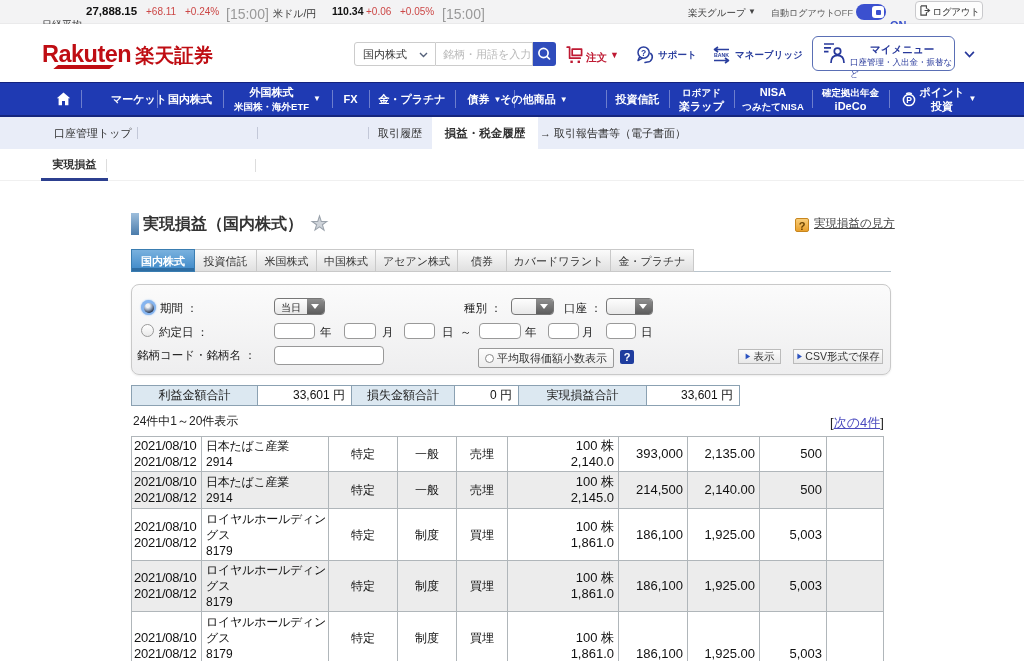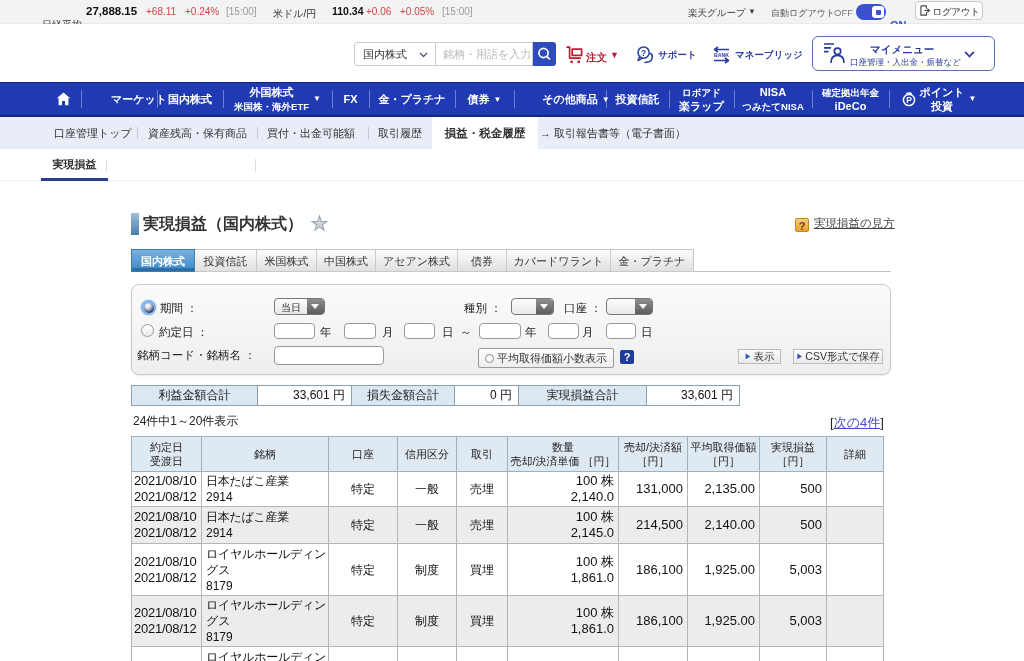--- a/index.html
+++ b/index.html
@@ -4,21 +4,21 @@
 <style>
 * { margin:0; padding:0; box-sizing:border-box; }
 html,body { width:1024px; height:661px; overflow:hidden; background:#fff;
   font-family:"Liberation Sans",sans-serif; }
 .abs { position:absolute; }
 
 #topbar { position:absolute; left:0; top:0; width:1024px; height:24px;
   background:#f3f3f4; border-bottom:1px solid #eaeaeb; font-size:10.5px; color:#333; }
 #topbar .r9{font-size:9.5px;}
 #topbar .val{font-weight:bold; color:#111; font-size:11.5px;}
-#topbar .up{color:#cc4746;font-size:10px;} #topbar .tm{color:#999; font-size:10px;}
+#topbar .up{color:#cc4746;font-size:10px;} #topbar .tm{color:#999; font-size:14px;}
 #tog { position:absolute; left:856px; top:4px; width:30px; height:16px;
   background:#3b50cf; border-radius:8px; }
 #tog .knob { position:absolute; right:2px; top:2px; width:12px; height:12px;
   background:#fff; border-radius:3px; }
 #tog .knob::after{content:""; position:absolute; left:3.5px; top:3.5px; width:5px; height:5px; background:#3b50cf; border-radius:1px;}
 #logoutbtn { position:absolute; left:915px; top:1px; width:68px; height:19px;
   border:1px solid #c9c9cc; border-radius:4px; background:#fdfdfd; font-size:10.5px;
   color:#333; }
 
 #header { position:absolute; left:0; top:24px; width:1024px; height:58px; background:#fff; }
@@ -31,21 +31,21 @@
   border:1px solid #ccc; border-radius:3px 0 0 3px; background:#fff;
   font-size:11px; color:#333; line-height:22px; padding-left:8px;}
 #searchbox { position:absolute; left:436px; top:18px; width:97px; height:24px;
   border:1px solid #ccc; border-left:none; background:#fff; font-size:11px; color:#b9b9b9; line-height:22px; padding-left:7px;}
 #searchbtn { position:absolute; left:533px; top:18px; width:23px; height:24px;
   background:#2f4cbc; border-radius:0 3px 3px 0; }
 #hdr-order { position:absolute; left:586px; top:27px; color:#bf1a33; font-weight:bold; font-size:10.5px;}
 #hdr-ordercar { position:absolute; left:610px; top:26px; color:#bf1a33; font-size:9px;}
 #hdr-support { position:absolute; left:658px; top:25px; font-weight:bold; font-size:9.5px; color:#2b3f9e;}
 #hdr-mb { position:absolute; left:735px; top:25px; font-weight:bold; font-size:9.5px; color:#2b3f9e;}
-#mymenu { position:absolute; left:812px; top:12px; width:183px; height:35px;
+#mymenu { position:absolute; left:812px; top:12px; width:143px; height:35px;
   border:1px solid #5a6fb5; border-radius:6px; background:#fff; color:#27389b;}
 #mymenu .t1{ position:absolute; left:57px; top:6px; font-size:10.5px; font-weight:bold;}
 #mymenu .t2{ position:absolute; left:37px; top:20px; font-size:8.5px;}
 
 #mainnav { position:absolute; left:0; top:82px; width:1024px; height:35px;
   background:#1f3ab3; border-top:1px solid #13227e; border-bottom:2px solid #15267e; color:#fff; }
 #mainnav .it { position:absolute; top:0; height:32px; display:flex; align-items:center;
   justify-content:center; font-size:11px; font-weight:bold; white-space:nowrap; text-align:center;}
 #mainnav .sep { position:absolute; top:7px; width:1px; height:18px; background:rgba(255,255,255,.35); }
 #mainnav .two { line-height:1.3; }
@@ -155,20 +155,22 @@
   <div id="logoutbtn">
     <svg width="11" height="11" viewBox="0 0 12 12" style="position:absolute;left:4px;top:3px;">
       <path d="M1 1 h6 v3 M7 8 v3 h-6 v-10" fill="none" stroke="#444" stroke-width="1.2"></path>
       <path d="M5 6 h5 M8 4 l2.4 2 L8 8" fill="none" stroke="#444" stroke-width="1.2"></path>
     </svg>
     <span style="position:absolute;left:16.5px;top:4px;font-size:9.5px;letter-spacing:-0.3px;">ログアウト</span>
   </div>
 </div>
 
 <div id="header">
+  <div id="logo"><span class="r">Rakuten</span><span class="k">楽天証券</span>
+    <div id="swoosh"></div></div>
   <div id="searchsel">国内株式
     <svg width="9" height="6" viewBox="0 0 9 6" style="position:absolute;right:7px;top:9px;">
       <path d="M1 1 L4.5 4.5 L8 1" fill="none" stroke="#55617a" stroke-width="1.4"></path>
       </svg>
   </div>
   <div id="searchbox">銘柄・用語を入力</div>
   <div id="searchbtn">
     <svg width="23" height="24" viewBox="0 0 23 24">
         <circle cx="10.5" cy="11" r="4.6" fill="none" stroke="#fff" stroke-width="1.7"></circle>
         <line x1="13.8" y1="14.3" x2="17" y2="17.5" stroke="#fff" stroke-width="1.7"></line>
@@ -224,21 +226,21 @@
       <div>外国株式<br><span class="sm">米国株・海外ETF</span></div>
       <span class="car">▼</span>
     </div>
   <div class="sep" style="left:332px;"></div>
   <div class="it" style="left:332px;width:37px;">FX</div>
   <div class="sep" style="left:369px;"></div>
   <div class="it" style="left:369px;width:86px;">金・プラチナ</div>
   <div class="sep" style="left:455px;"></div>
   <div class="it" style="left:455px;width:59px;">債券<span class="car">▼</span></div>
   <div class="sep" style="left:514px;"></div>
-  <div class="it" style="left:530px;width:92px;">その他商品<span class="car">▼</span></div>
+  <div class="it" style="left:488px;width:92px;">その他商品<span class="car">▼</span></div>
   <div class="sep" style="left:606px;"></div>
   <div class="it" style="left:606px;width:63px;">投資信託</div>
   <div class="sep" style="left:669px;"></div>
   <div class="it two" style="left:669px;width:65px;">
       <div><span class="sm">ロボアド</span><br>楽ラップ</div>
     </div>
   <div class="sep" style="left:734px;"></div>
   <div class="it two" style="left:734px;width:78px;">
       <div>NISA<br><span class="sm">つみたてNISA</span></div>
     </div>
@@ -254,23 +256,21 @@
       <text x="7" y="12" font-size="8.5" font-weight="bold" fill="#fff" text-anchor="middle">P</text>
     </svg>
     <div>ポイント<br>投資</div>
       <span class="car">▼</span>
     </div>
 </div>
 
 <div id="subnav">
   <span class="it" style="left:54px;">口座管理トップ</span>
   <div class="sep" style="left:137px;"></div>
-  <span class="it" style="left:148px;">資産残高・保有商品</span>
   <div class="sep" style="left:257px;"></div>
-  <span class="it" style="left:267px;">買付・出金可能額</span>
   <div class="sep" style="left:368px;"></div>
   <span class="it" style="left:378px;">取引履歴</span>
   <span class="it" style="left:540px;">→ 取引報告書等（電子書面）</span>
   <span class="it active" style="left:432px;width:106px;font-size:11.5px;">損益・税金履歴</span>
 </div>
 
 <div id="tabstrip">
   <span class="it active" style="left:41px;width:67px;text-align:center;">実現損益</span>
   <div class="sep" style="left:106px;"></div>
   <div class="sep" style="left:255px;"></div>
@@ -348,40 +348,28 @@
       <col style="width:69px;">
   <col style="width:59px;">
       <col style="width:51px;">
       <col style="width:111px;">
   <col style="width:69px;">
       <col style="width:72px;">
       <col style="width:67px;">
       <col style="width:57px;">
 </colgroup>
 <tbody>
-      <tr>
-  <th>約定日<br>受渡日</th>
-        <th>銘柄</th>
-        <th>口座</th>
-        <th>信用区分</th>
-        <th>取引</th>
-  <th>数量<br>売却/決済単価 ［円］</th>
-        <th>売却/決済額<br>［円］</th>
-        <th>平均取得価額<br>［円］</th>
-  <th>実現損益<br>［円］</th>
-        <th>詳細</th>
-</tr>
 <tr>
   <td class="l nw dt">2021/08/10<br>2021/08/12</td>
         <td class="l cj"><span class="nw">日本たばこ産業</span><br>2914</td>
   <td class="c cj">特定</td>
         <td class="c cj">一般</td>
         <td class="c cj">売埋</td>
   <td class="r">100 株<br>2,140.0</td>
-        <td class="r">131,000</td>
+        <td class="r">393,000</td>
         <td class="r">2,135.00</td>
   <td class="r">500</td>
         <td></td>
 </tr>
 <tr class="alt" style="height:37px;">
   <td class="l nw dt">2021/08/10<br>2021/08/12</td>
         <td class="l cj"><span class="nw">日本たばこ産業</span><br>2914</td>
   <td class="c cj">特定</td>
         <td class="c cj">一般</td>
         <td class="c cj">売埋</td>

